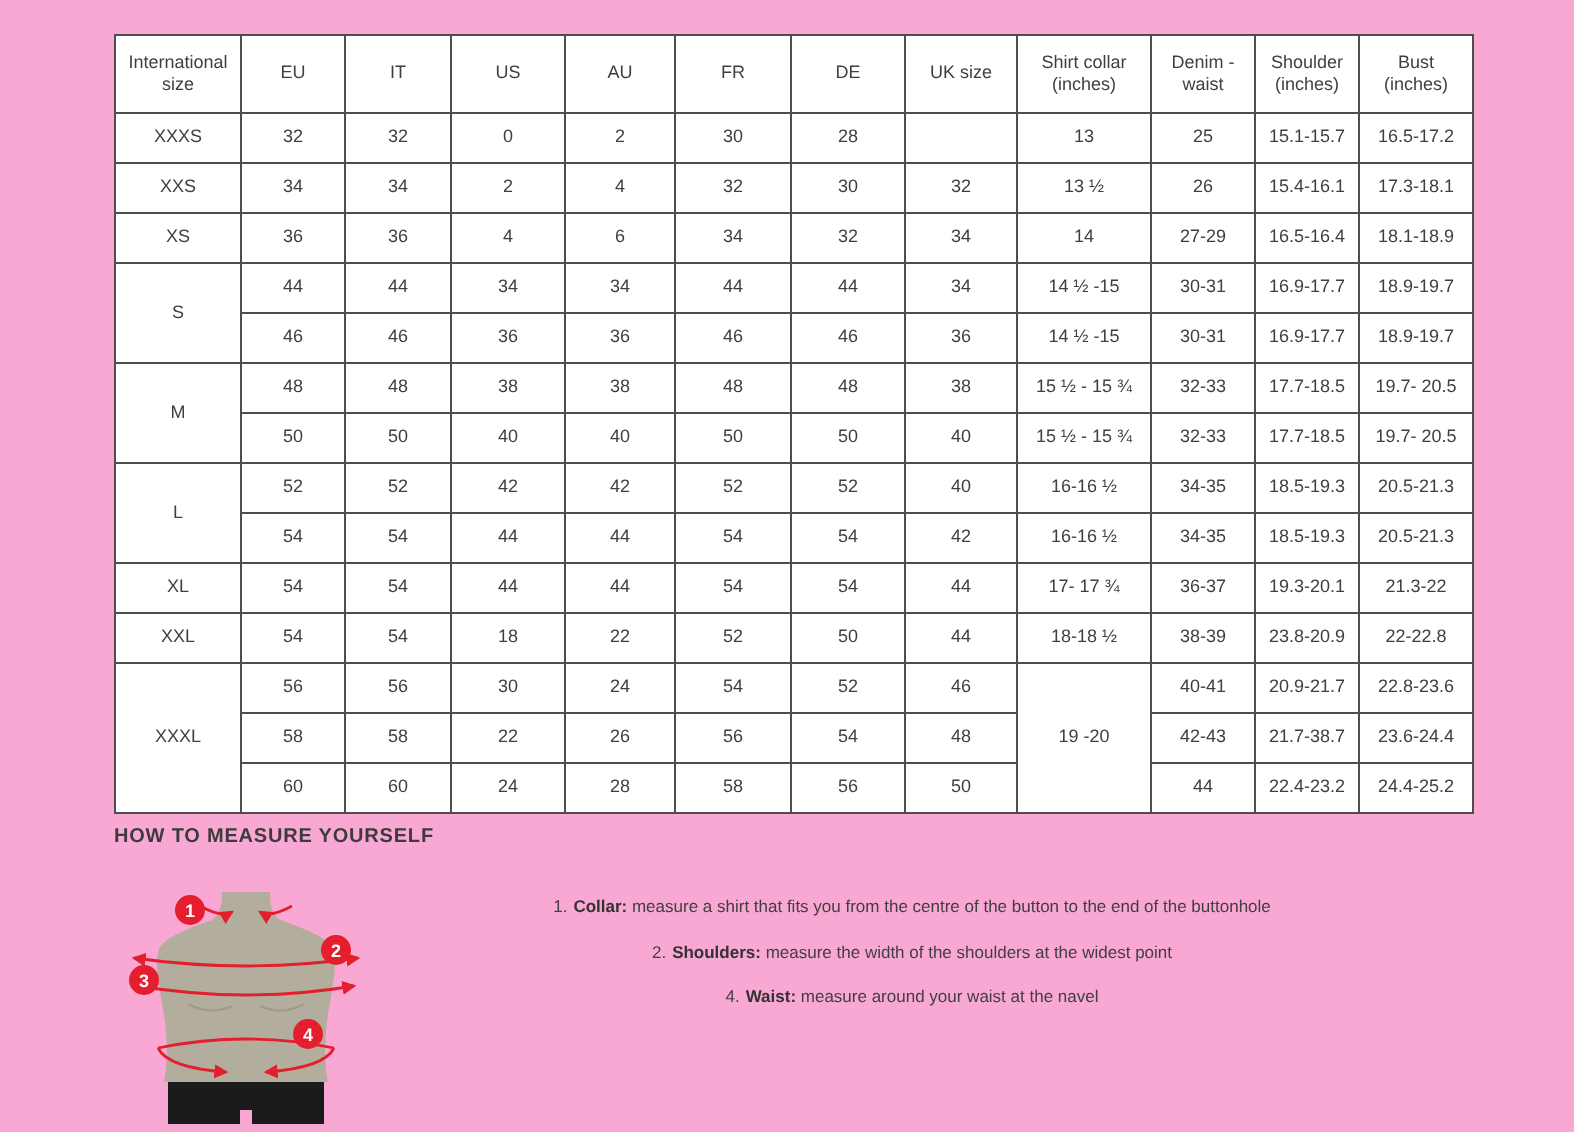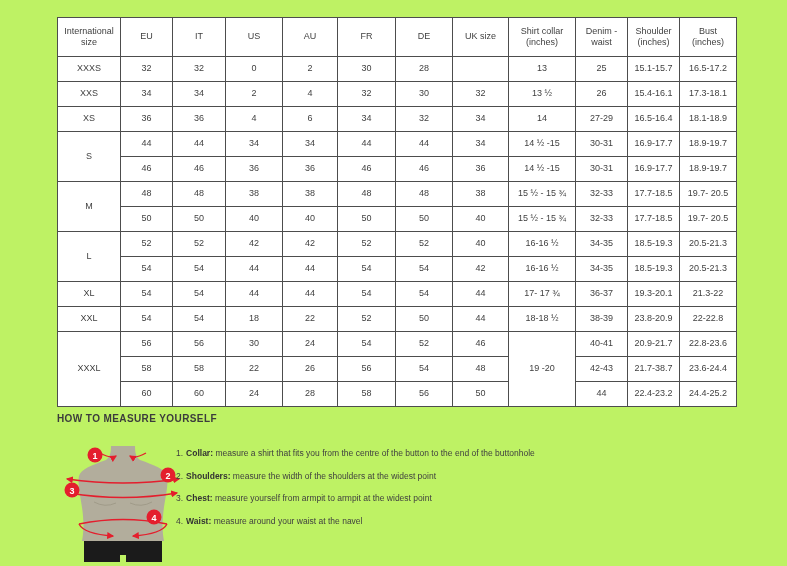--- a/index.html
+++ b/index.html
@@ -1,34 +1,34 @@
 <!DOCTYPE html>
 <html><head>
 <meta charset="utf-8">
 <style>
   html,body{margin:0;padding:0;background:#ffffff;}
-  .screen{position:relative;width:787px;height:566px;background:#bef264;overflow:hidden;
+  .screen{position:relative;width:787px;height:566px;background:#f9a8d4;overflow:hidden;
           font-family:"Liberation Sans", sans-serif;color:#3f3f3f;}
   
   table.size-table{position:absolute;left:57px;top:17px;border-collapse:collapse;table-layout:fixed;
           width:679px;font-size:9px;color:#3f3f3f;}
   .size-table th,.size-table td{border:1px solid #4d4d4d;text-align:center;vertical-align:middle;
           padding:0 2px;font-weight:normal;background:#ffffff;line-height:1.25;}
   .size-table th{height:38px;}
   .size-table td{height:24px;}
   
   .measure-heading{position:absolute;left:57px;top:413px;font-size:10px;font-weight:bold;
           letter-spacing:.4px;color:#3c3c3c;}
   .figure{position:absolute;left:58px;top:444px;}
   .figure .arrow{stroke:#e41e2d;stroke-width:1.4;fill:none;}
   .figure .contour{stroke:#a09b89;stroke-width:1;fill:none;}
   .figure .badge-num{fill:#ffffff;font-family:"Liberation Sans",sans-serif;font-size:9px;font-weight:bold;}
   ul.measure-list{position:absolute;left:176px;top:448px;margin:0;padding:0;list-style:none;
           font-size:8.5px;color:#3f3f3f;width:560px;}
-  ul.measure-list li{margin:0 0 12.5px 0;white-space:nowrap;}
+  ul.measure-list li{margin:0 0 12.5px 0;white-space:nowrap;text-align:center;}
   ul.measure-list .num{margin-right:3px;}
   ul.measure-list .term{font-weight:bold;color:#333333;}
 </style>
 </head>
 <body>
 
 <div class="screen">
 
   <table class="size-table">
     <colgroup>
@@ -284,20 +284,17 @@
   </svg>
 
   <ul class="measure-list">
     <li>
       <span class="num">1.</span><span class="term">Collar:</span><span> measure a shirt that fits you from the centre of the button to the end of the buttonhole</span>
     </li>
     <li>
       <span class="num">2.</span><span class="term">Shoulders:</span><span> measure the width of the shoulders at the widest point</span>
     </li>
     <li>
-      <span class="num">3.</span><span class="term">Chest:</span><span> measure yourself from armpit to armpit at the widest point</span>
-    </li>
-    <li>
       <span class="num">4.</span><span class="term">Waist:</span><span> measure around your waist at the navel</span>
     </li>
   </ul>
 
 </div>
 
 </body></html>

